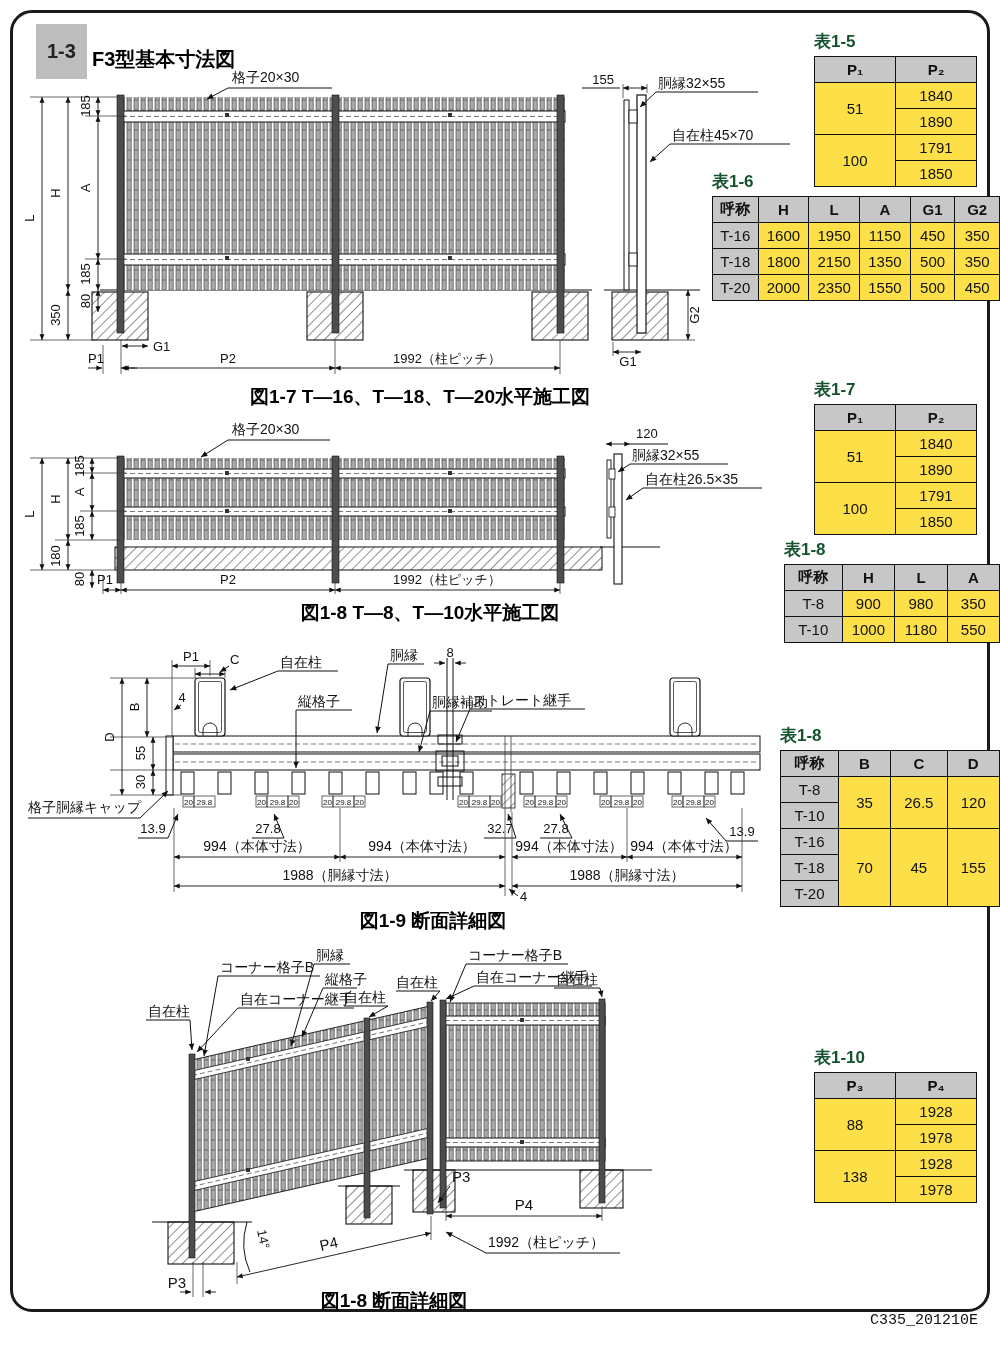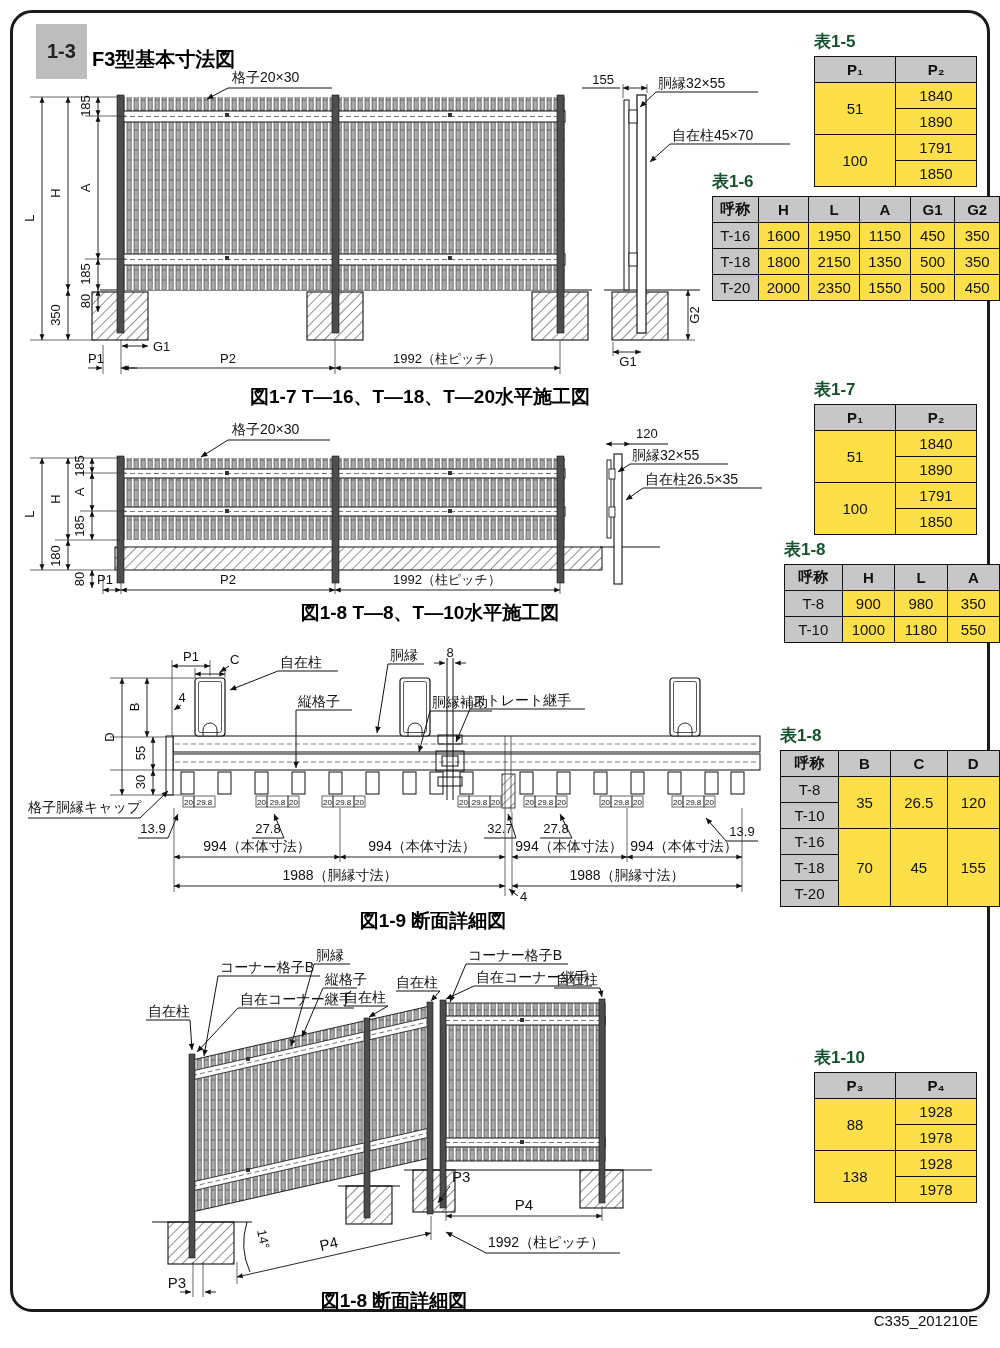--- a/index.html
+++ b/index.html
@@ -20,21 +20,21 @@
   .band{fill:#fff;stroke:#111;stroke-width:1;}
   #badge{position:absolute;left:36px;top:24px;background:#bdbdbd;color:#222;font-weight:bold;font-size:20px;padding:16px 11px;}
   #main-title{position:absolute;left:92px;top:27px;font-weight:bold;font-size:20px;color:#000;margin-top:19px;}
   .cap{position:absolute;font-weight:bold;font-size:19px;color:#000;transform:translateX(-50%);white-space:nowrap;}
   .tbl{position:absolute;}
   .tbl-title{font-size:17px;font-weight:bold;color:#14532d;margin-bottom:3px;}
   .tbl table{border-collapse:collapse;background:#fde047;}
   .tbl th,.tbl td{border:1.8px solid #111;text-align:center;font-size:15px;color:#111;padding:0 5px;height:25px;font-weight:normal;}
   .tbl th{background:#c7c7c7;font-weight:600;}
   .tbl td.name{background:#c7c7c7;}
-  #footer{position:absolute;right:22px;top:1312px;font-size:15px;color:#111;}
+  #footer{position:absolute;right:22px;top:1312px;font-size:15px;color:#111;font-family:Liberation Mono, monospace;}
 </style>
 </head>
 <body>
 
 <div id="page">
   <div id="frame"></div>
 
   <svg id="svg-root" width="1000" height="1348" viewBox="0 0 1000 1348">
     <defs>
       <marker id="arr" viewBox="0 0 10 10" refX="9" refY="5" markerWidth="9" markerHeight="7" orient="auto-start-reverse">

